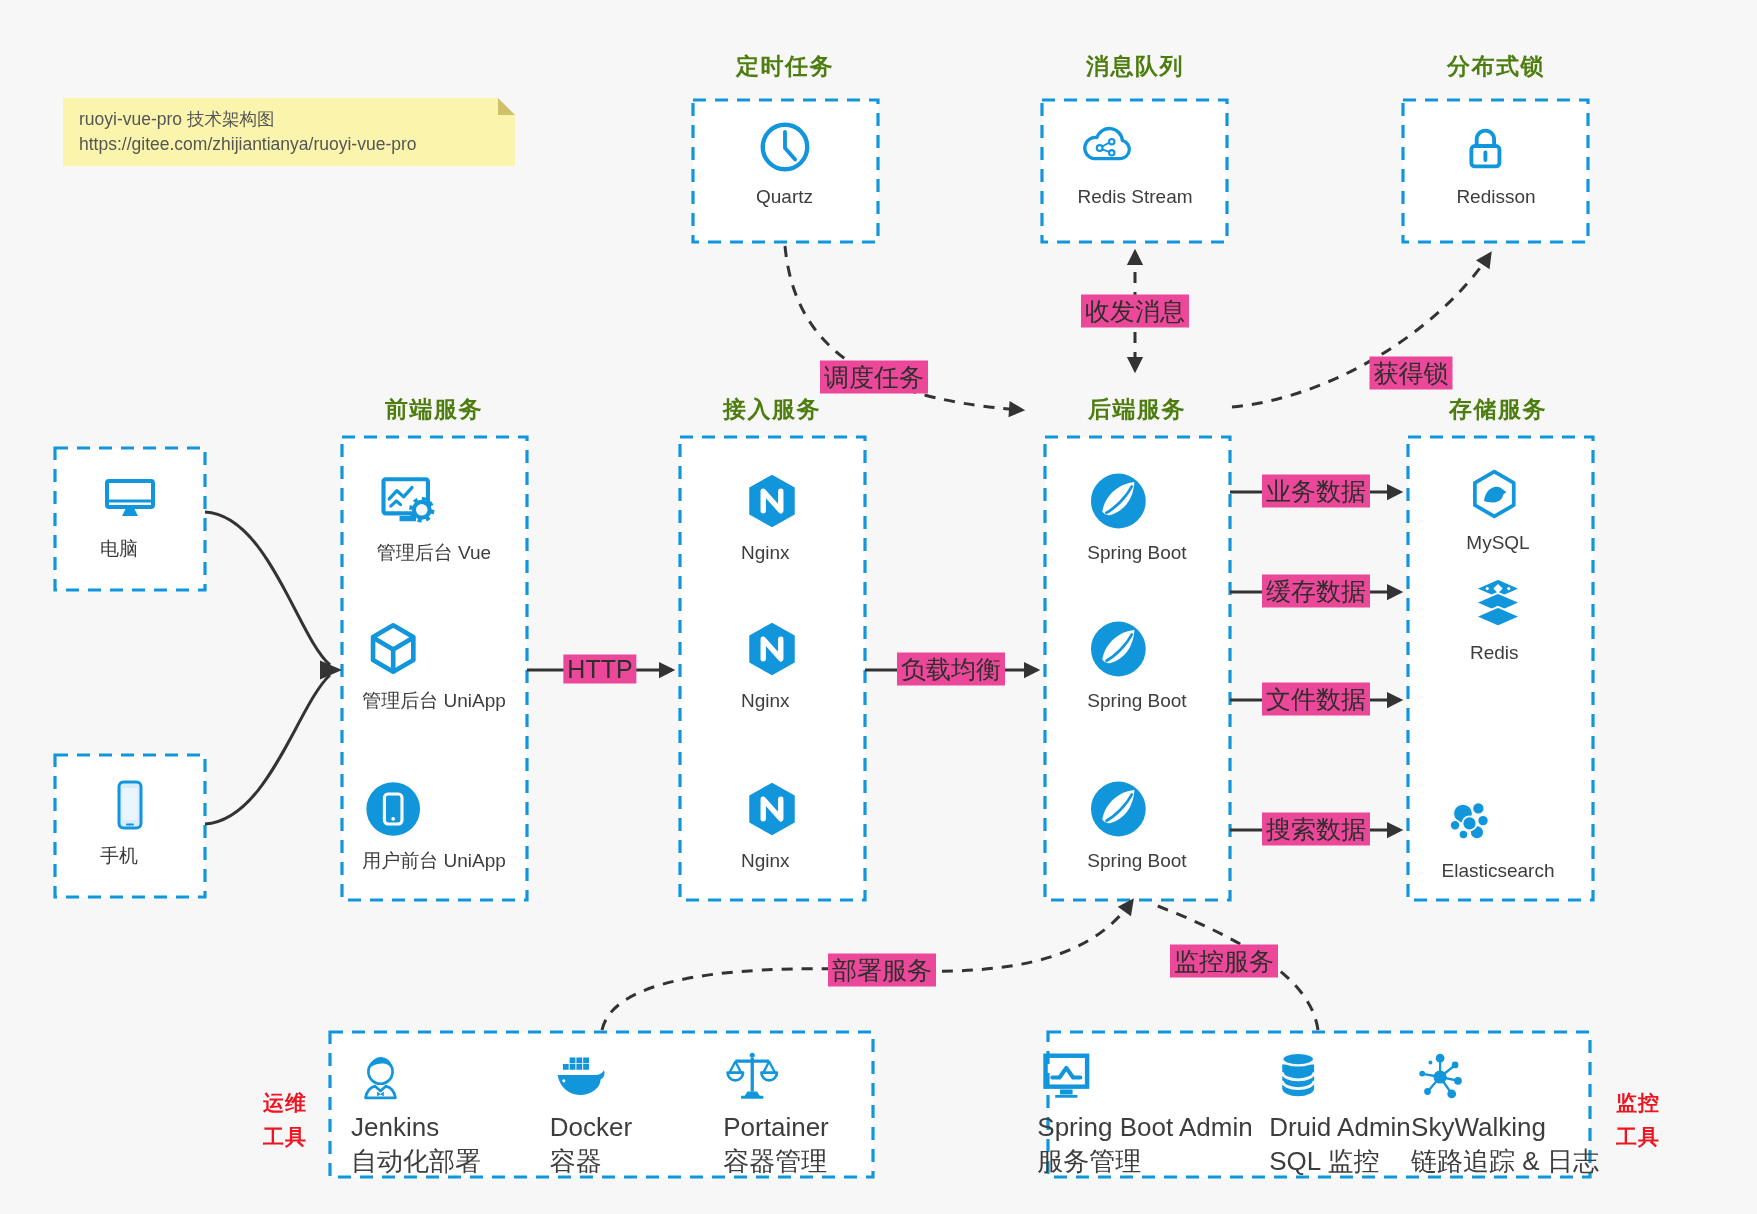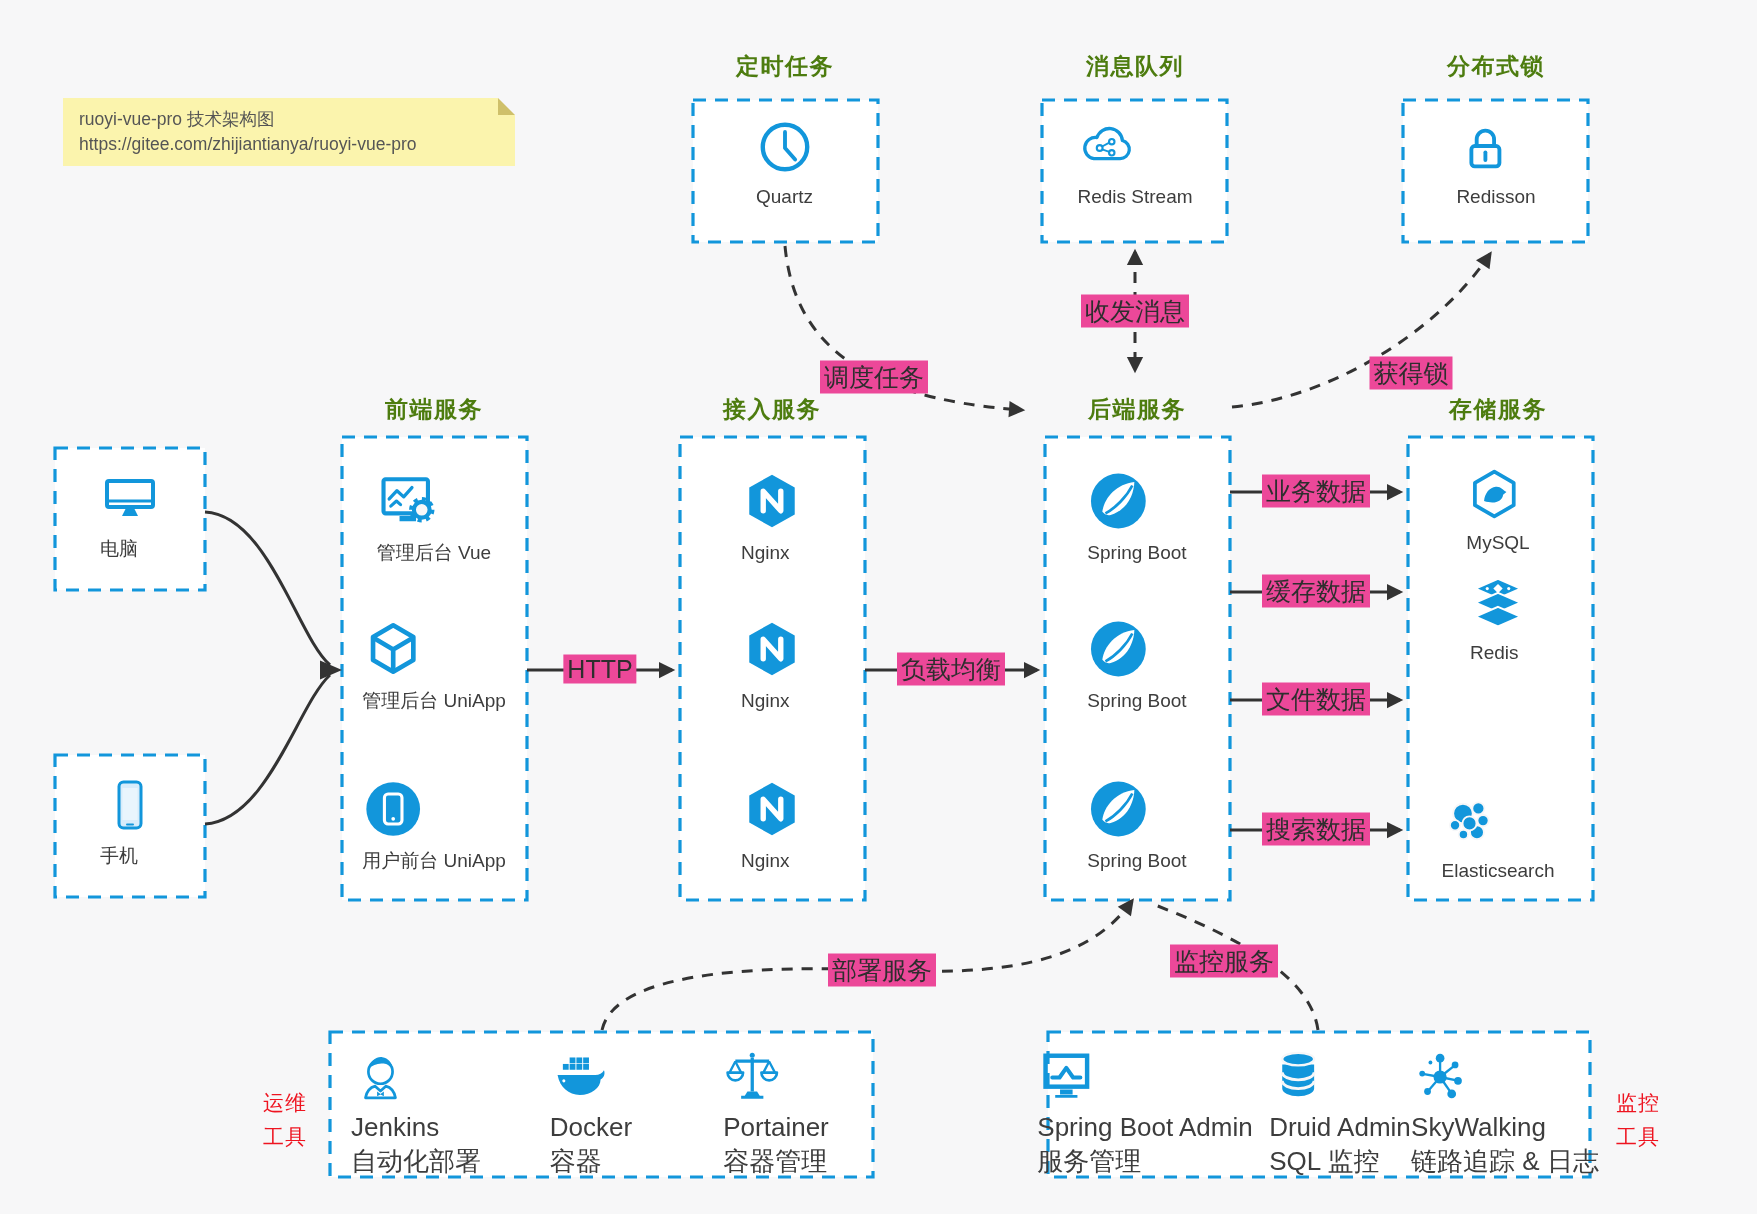--- a/index.html
+++ b/index.html
@@ -4,21 +4,21 @@
 <style>
   html,body{margin:0;padding:0;}
   body{background:#f7f7f8;font-family:"Liberation Sans","DejaVu Sans",sans-serif;}
   .canvas{position:relative;width:1757px;height:1214px;background:#f7f7f8;overflow:hidden;}
   .layer{position:absolute;left:0;top:0;}
   .node{position:absolute;transform:translateX(-50%);text-align:left;z-index:3;}
   .nlabel{margin-top:5px;font-size:19px;color:#3d3d3d;white-space:nowrap;line-height:1.25;}
   .ndesc{font-size:26px;color:#3d3d3d;white-space:nowrap;line-height:1.32;}
   .rtitle{position:absolute;transform:translate(-50%,-50%);color:#4d7c0f;font-weight:bold;
           font-size:23px;letter-spacing:1.5px;white-space:nowrap;z-index:3;}
-  .rside{position:absolute;color:#ee1420;font-weight:normal;font-size:21px;line-height:1.6;
+  .rside{position:absolute;color:#ee1420;font-weight:bold;font-size:21px;line-height:1.6;
          text-align:center;white-space:nowrap;z-index:3;letter-spacing:1px;}
   .alabel{position:absolute;transform:translate(-50%,-50%);font-size:25px;color:#2e2e2e;
           background:#ec4899;padding:0 4px;white-space:nowrap;z-index:2;}
   .note{position:absolute;left:63px;top:98px;width:452px;height:68px;background:#fbf4ad;
         z-index:3;box-sizing:border-box;padding:9px 0 0 16px;}
   .note-line{font-size:17.5px;color:#555;line-height:1.45;white-space:nowrap;}
   .fold{position:absolute;top:0;right:0;width:0;height:0;
         border-left:17px solid #cfc06a;border-top:17px solid #f7f7f8;}
 </style>
 </head>

